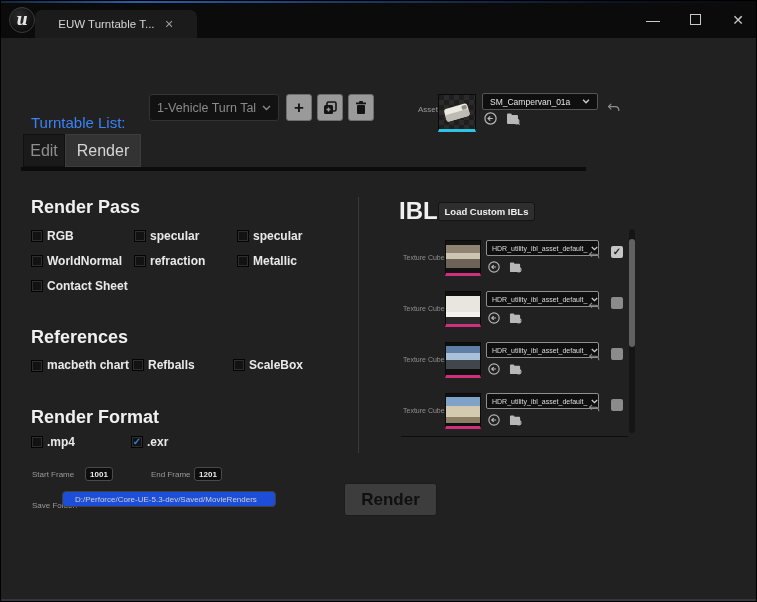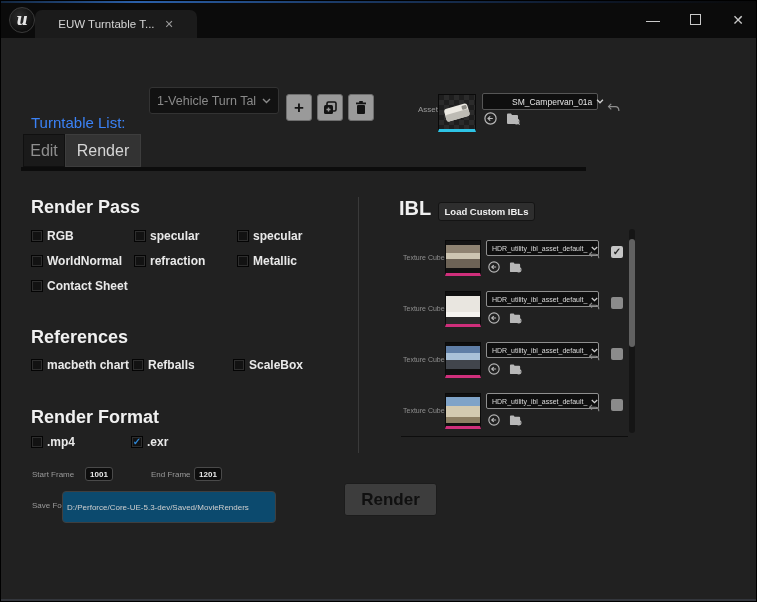--- a/index.html
+++ b/index.html
@@ -22,21 +22,21 @@
   .wc-max{width:11px;height:11px;border:1.5px solid #c9c9c9;display:inline-block;}
   
   .page-title{position:absolute;left:30px;top:42px;font-size:28px;font-weight:bold;color:#f2f2f2;letter-spacing:.5px;}
   .btn{background:#3a3a3a;border:1px solid #141414;color:#f0f0f0;font-weight:bold;border-radius:3px;
     display:flex;align-items:center;justify-content:center;}
   #open-level-btn{position:absolute;left:276px;top:47px;width:114px;height:33px;font-size:15px;}
   
   #tt-label{position:absolute;left:30px;top:113px;font-size:15px;color:#3b82f6;}
   .dropdown{background:#121212;border:1px solid#333;border-radius:3px;display:flex;align-items:center;
     justify-content:space-between;padding:0 7px;color:#8a8a8a;}
-  #tt-dropdown{position:absolute;left:148px;top:86px;width:130px;height:27px;font-size:12.5px;}
+  #tt-dropdown{position:absolute;left:148px;top:93px;width:130px;height:27px;font-size:12.5px;}
   .chev{flex:0 0 auto;margin-left:4px;}
   .tool-btn{position:absolute;top:93px;width:26px;height:27px;background:#9a9a9a;border-radius:3px;
     border:1px solid #6e6e6e;display:flex;align-items:center;justify-content:center;color:#141414;}
   #add-btn{left:285px;font-size:17px;font-weight:bold;}
   #dup-btn{left:316px;}
   #del-btn{left:347px;}
   
   .tiny-label{color:#9a9a9a;font-size:8px;}
   #asset-label{position:absolute;left:417px;top:104px;}
   .asset-thumb{position:absolute;left:437px;top:93px;width:38px;height:38px;border:1px solid #0a0a0a;
@@ -62,25 +62,25 @@
   .cb{width:12px;height:12px;background:#121212;border:1px solid #040404;box-shadow:inset 0 0 0 1px #2e2e2e;
     display:inline-flex;align-items:center;justify-content:center;font-size:10px;color:#2f86d4;line-height:1;}
   .cb[data-checked="true"]::after{content:"✓";font-weight:bold;}
   .cb-label{font-size:12px;font-weight:bold;color:#e9e9e9;}
   
   .frame-input{position:absolute;width:28px;height:14px;background:#0d0d0d;border:1px solid #4a4a4a;border-radius:3px;
     color:#e8e8e8;font-size:8px;font-weight:bold;text-align:center;padding:0;}
   #start-frame-label{position:absolute;left:31px;top:469px;}
   #end-frame-label{position:absolute;left:150px;top:469px;}
   #save-folder-label{position:absolute;left:31px;top:500px;}
-  #save-folder-input{position:absolute;left:61px;top:490px;width:214px;height:32px;background:#0c4a6e;
-    border:1px solid #3f3f3f;border-radius:4px;color:#cfcfcf;font-size:8px;padding:0 4px;}
+  #save-folder-input{position:absolute;left:61px;top:490px;width:214px;height:16px;background:#1d4ed8;
+    border:1px solid #3f3f3f;border-radius:4px;color:#cfcfcf;font-size:8px;padding:0 12px;}
   
   #v-divider{position:absolute;left:357px;top:196px;width:1px;height:256px;background:#3a3a3a;}
-  #ibl-title{position:absolute;left:398px;top:196px;font-size:20px;font-weight:bold;color:#f0f0f0;}
+  #ibl-title{position:absolute;left:398px;top:196px;font-size:24px;font-weight:bold;color:#f0f0f0;}
   #load-ibl-btn{position:absolute;left:437px;top:201px;width:97px;height:19px;font-size:9.5px;background:#2e2e2e;}
   .ibl-row{position:absolute;left:398px;width:230px;height:44px;}
   .ibl-row-label{position:absolute;left:4px;top:16px;font-size:7px;color:#8f8f8f;}
   .ibl-thumb{position:absolute;left:46px;top:2px;width:36px;height:36px;border:1px solid #0a0a0a;border-bottom:3px solid #cf2f7b;}
   .thumb-0{background:linear-gradient(#141414 0 14%,#8f8372 14% 38%,#cdc5b2 38% 56%,#6d6356 56% 84%,#121212 84%);}
   .thumb-1{background:linear-gradient(#101010 0 12%,#e9e6e0 12% 64%,#f5f3ef 64% 78%,#2a2a2a 78% 100%);}
   .thumb-2{background:linear-gradient(#0e0e0e 0 10%,#5f7ea6 10% 32%,#a9c1d8 32% 54%,#41454c 54% 82%,#101010 82%);}
   .thumb-3{background:linear-gradient(#101010 0 10%,#7fa3c8 10% 38%,#d3cab0 38% 72%,#8d7f63 72% 90%,#101010 90%);}
   .mini-dropdown{position:absolute;left:87px;top:2px;width:113px;height:16px;background:#0f0f0f;
     border:1px solid #8f8f8f;border-radius:2px;display:flex;align-items:center;justify-content:space-between;
@@ -147,21 +147,21 @@
   <div class="asset-thumb">
     <svg width="36" height="34" viewBox="0 0 36 34">
         <g transform="rotate(-16 18 18)">
           <rect x="6" y="11" width="24" height="13" rx="3" fill="#ece9e2"></rect>
           <rect x="6" y="17" width="24" height="7" rx="2" fill="#bdbbb4"></rect>
           <rect x="24" y="12.5" width="5" height="4" rx="1" fill="#8e8c86"></rect>
         </g>
       </svg>
   </div>
   <div class="dropdown" id="asset-dropdown">
-    <span style="color:#e4e4e4;margin-left:22px;">SM_Campervan_01a</span>
+    <span style="color:#e4e4e4;">SM_Campervan_01a</span>
     <svg class="chev" width="8" height="5" viewBox="0 0 9 6">
         <path d="M1 1 L4.5 4.5 L8 1" stroke="#d0d0d0" stroke-width="1.6" fill="none"></path>
       </svg>
   </div>
   <div class="mini-icons" id="asset-icons">
     <span class="icon-grey">
       <svg width="13" height="13" viewBox="0 0 13 13">
           <circle cx="6.5" cy="6.5" r="5.6" fill="none" stroke="#b8b8b8" stroke-width="1.2"></circle>
           <path d="M8.8 6.5 H4.4 M6.2 4.4 L4 6.5 L6.2 8.6" stroke="#b8b8b8" stroke-width="1.2" fill="none"></path>
         </svg>
@@ -213,21 +213,21 @@
   <div class="check-item" style="left:236px;top:253px;">
       <span class="cb" data-checked="false"></span>
       <span class="cb-label">Metallic</span>
     </div>
   <div class="check-item" style="left:30px;top:278px;text-align:right;">
       <span class="cb" data-checked="false"></span>
       <span class="cb-label">Contact Sheet</span>
     </div>
 
   <div class="section-h" style="left:30px;top:326px;">References</div>
-  <div class="check-item" style="left:30px;top:357px;">
+  <div class="check-item" style="left:30px;top:357px;align-items:flex-end;">
       <span class="cb" data-checked="false"></span>
       <span class="cb-label">macbeth chart</span>
     </div>
   <div class="check-item" style="left:131px;top:357px;">
       <span class="cb" data-checked="false"></span>
       <span class="cb-label">Refballs</span>
     </div>
   <div class="check-item" style="left:232px;top:357px;text-align:center;">
       <span class="cb" data-checked="false"></span>
       <span class="cb-label">ScaleBox</span>

